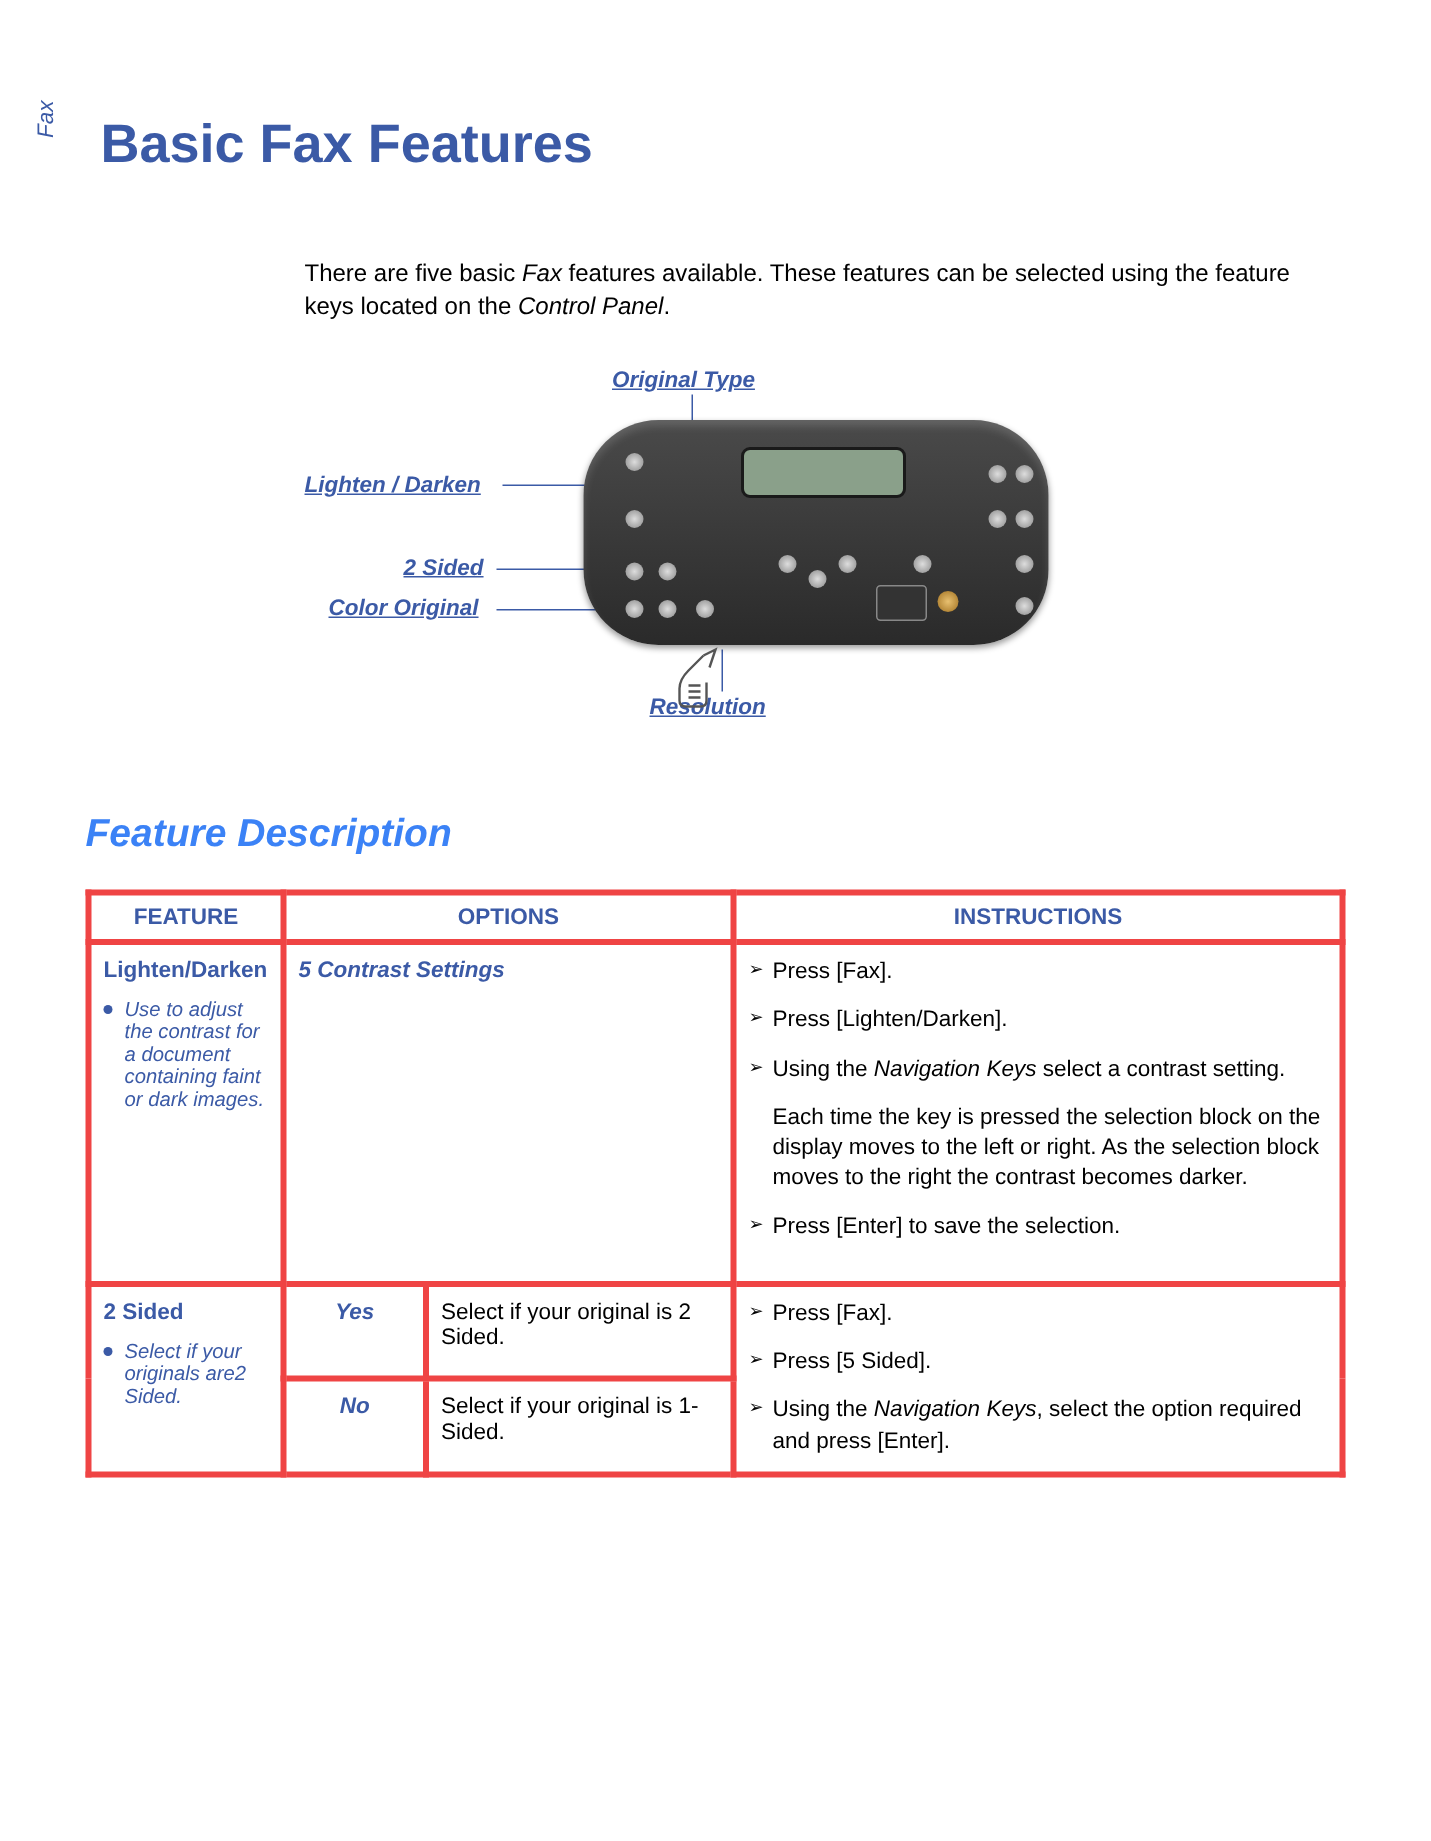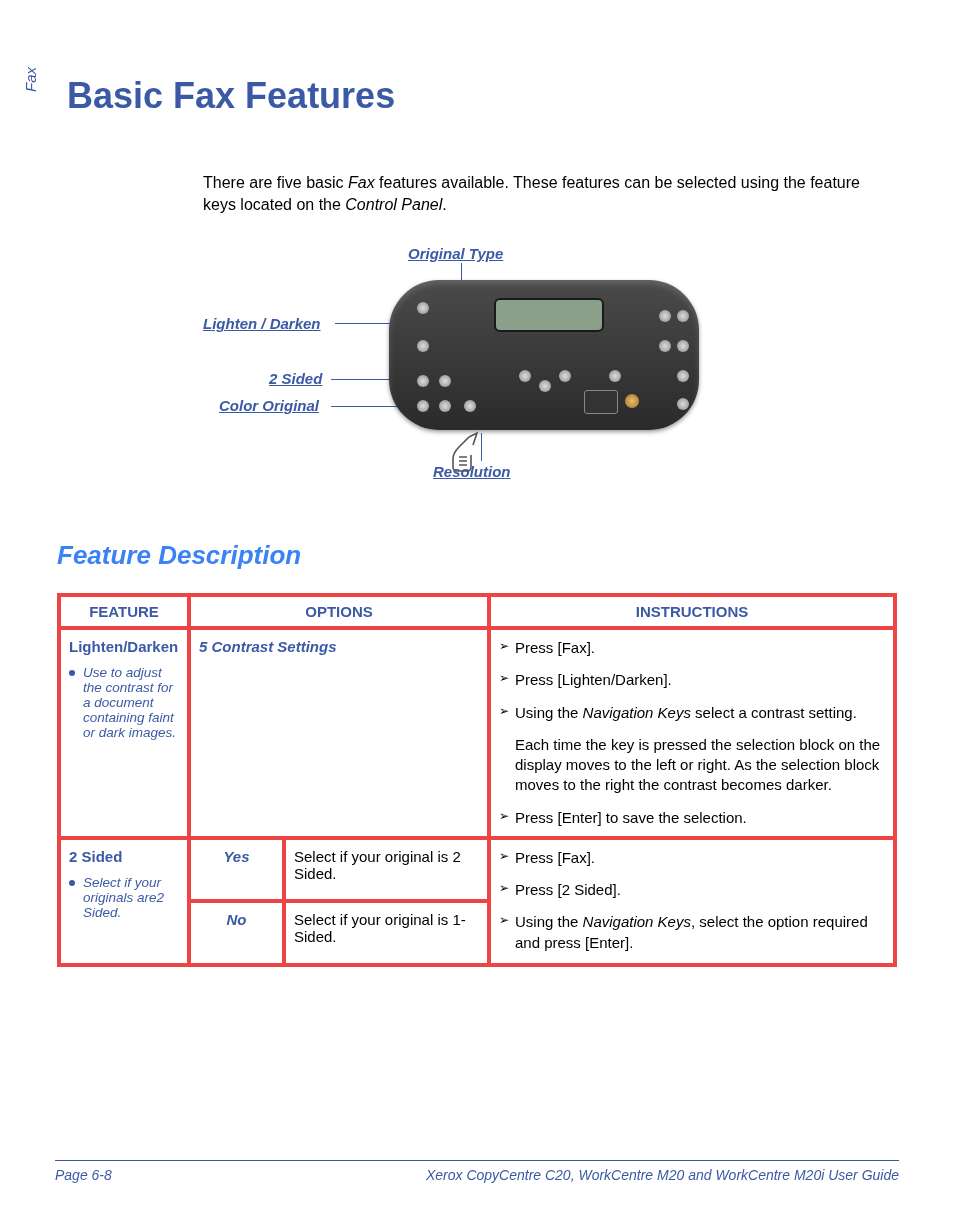--- a/index.html
+++ b/index.html
@@ -257,52 +257,48 @@
           <span class="feat-name" style="font-style:italic;">5 Contrast Settings</span>
         </td>
         <td>
           <ul class="instr-list">
             <li class="arrow">Press [Fax].</li>
             <li class="arrow">Press [Lighten/Darken].</li>
             <li class="arrow">
               <span>Using the </span><span class="ital">Navigation Keys</span><span> select a contrast setting.</span>
             </li>
             <li class="plain">Each time the key is pressed the selection block on the display moves to the left or right. As the selection block moves to the right the contrast becomes darker.</li>
-            <li class="arrow" style="margin-bottom:0;">Press [Enter] to save the selection.</li>
+            <li class="arrow" style="margin-bottom:18px;">Press [Enter] to save the selection.</li>
           </ul>
         </td>
       </tr>
 
       <tr>
         <td class="feat-col" rowspan="2">
           <span class="feat-name">2 Sided</span>
           <span class="feat-note">Select if your originals are2 Sided.</span>
         </td>
         <td class="opt-col">
             <span class="opt-val">Yes</span>
           </td>
         <td class="optdesc-col">Select if your original is 2 Sided.</td>
         <td rowspan="2">
           <ul class="instr-list">
             <li class="arrow">Press [Fax].</li>
-            <li class="arrow">Press [2 Sided].</li>
+            <li class="arrow">Press [5 Sided].</li>
             <li class="arrow" style="margin-bottom:2px;">
               <span>Using the </span><span class="ital">Navigation Keys</span><span>, select the option required and press [Enter].</span>
             </li>
           </ul>
         </td>
       </tr>
 
       <tr>
         <td class="opt-col">
             <span class="opt-val">No</span>
           </td>
         <td class="optdesc-col">Select if your original is 1-Sided.</td>
       </tr>
     </tbody>
   </table>
 
-  <div class="footer">
-    <span>Page 6-8</span>
-    <span>Xerox CopyCentre C20, WorkCentre M20 and WorkCentre M20i User Guide</span>
-  </div>
 
 </div>
 
 </body></html>

